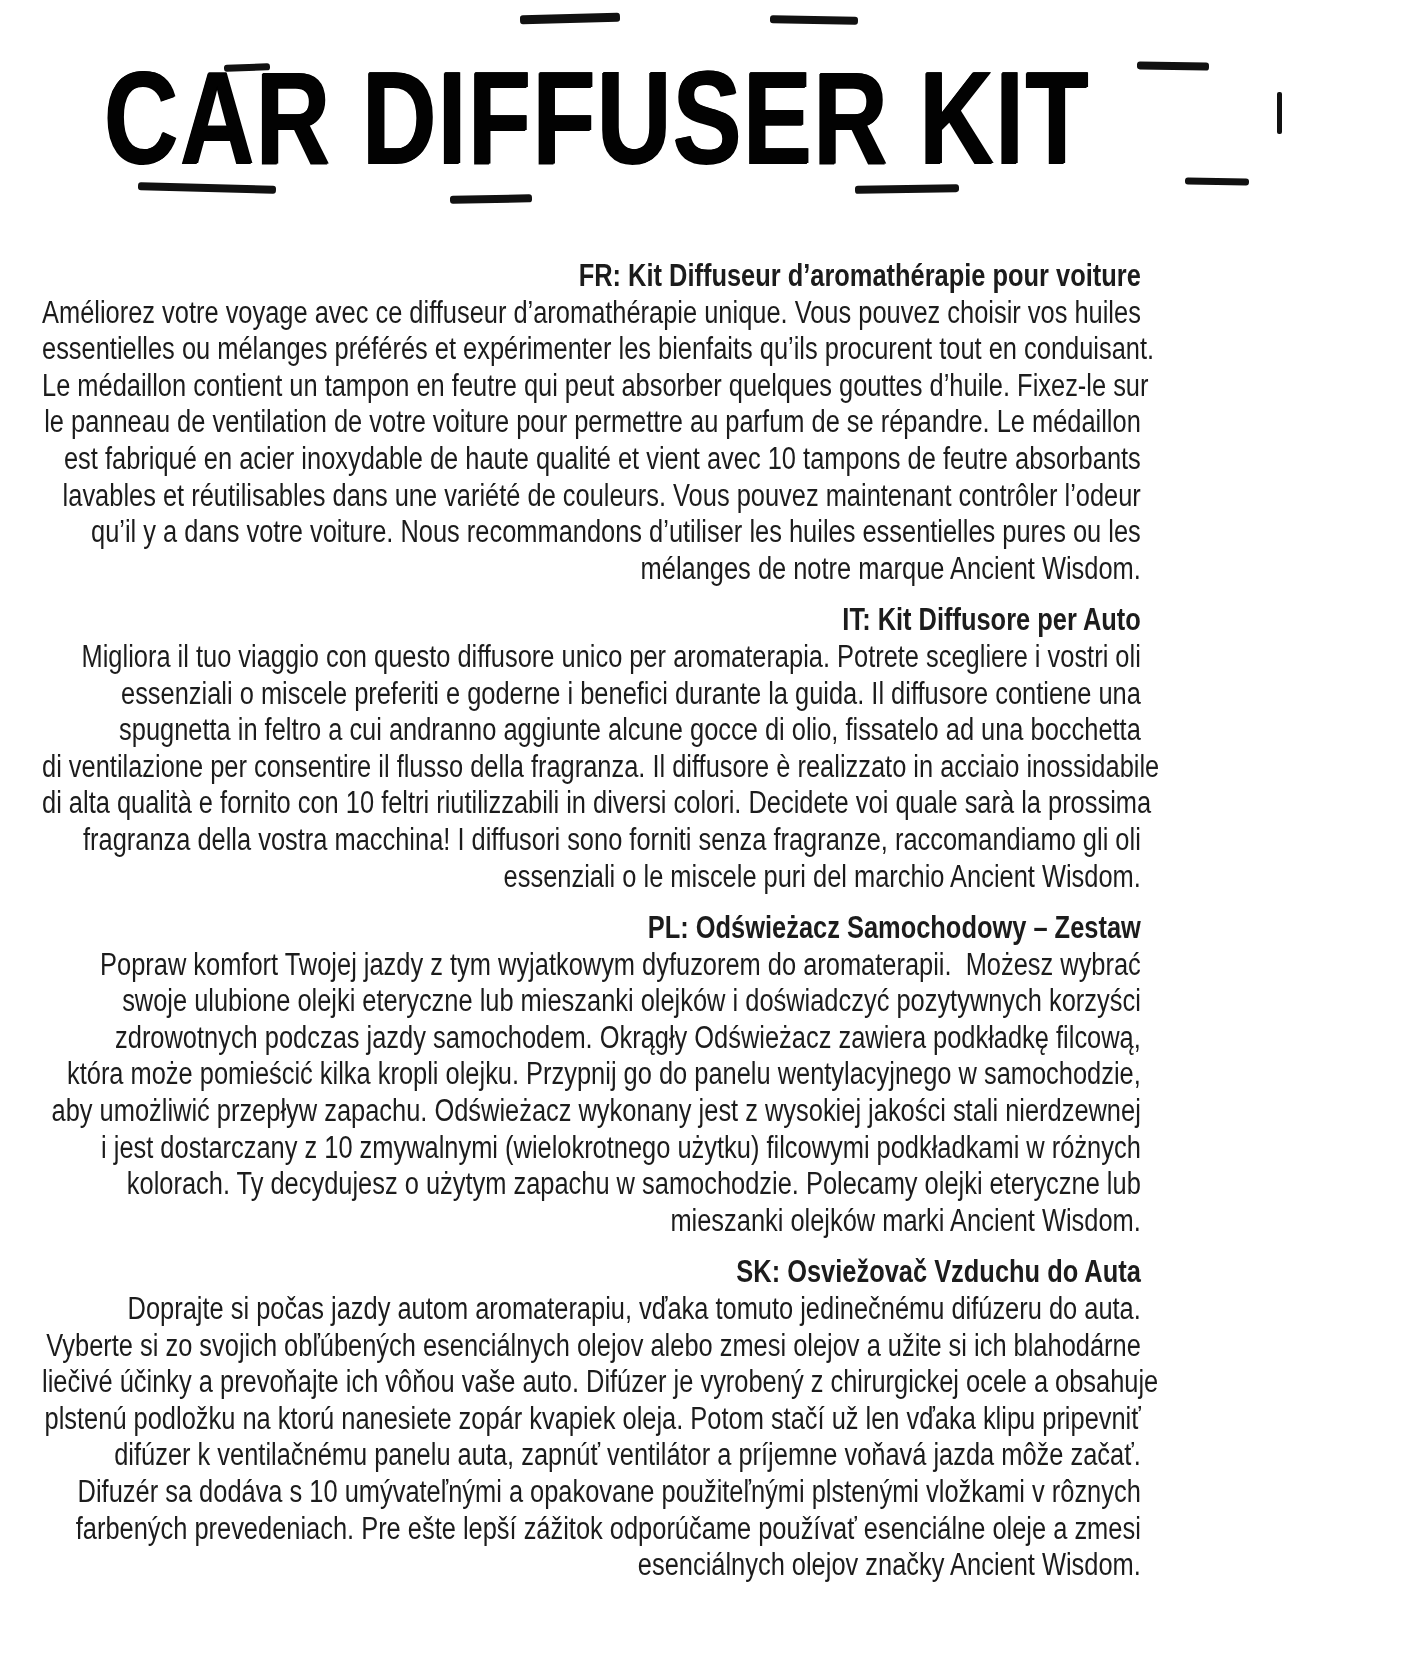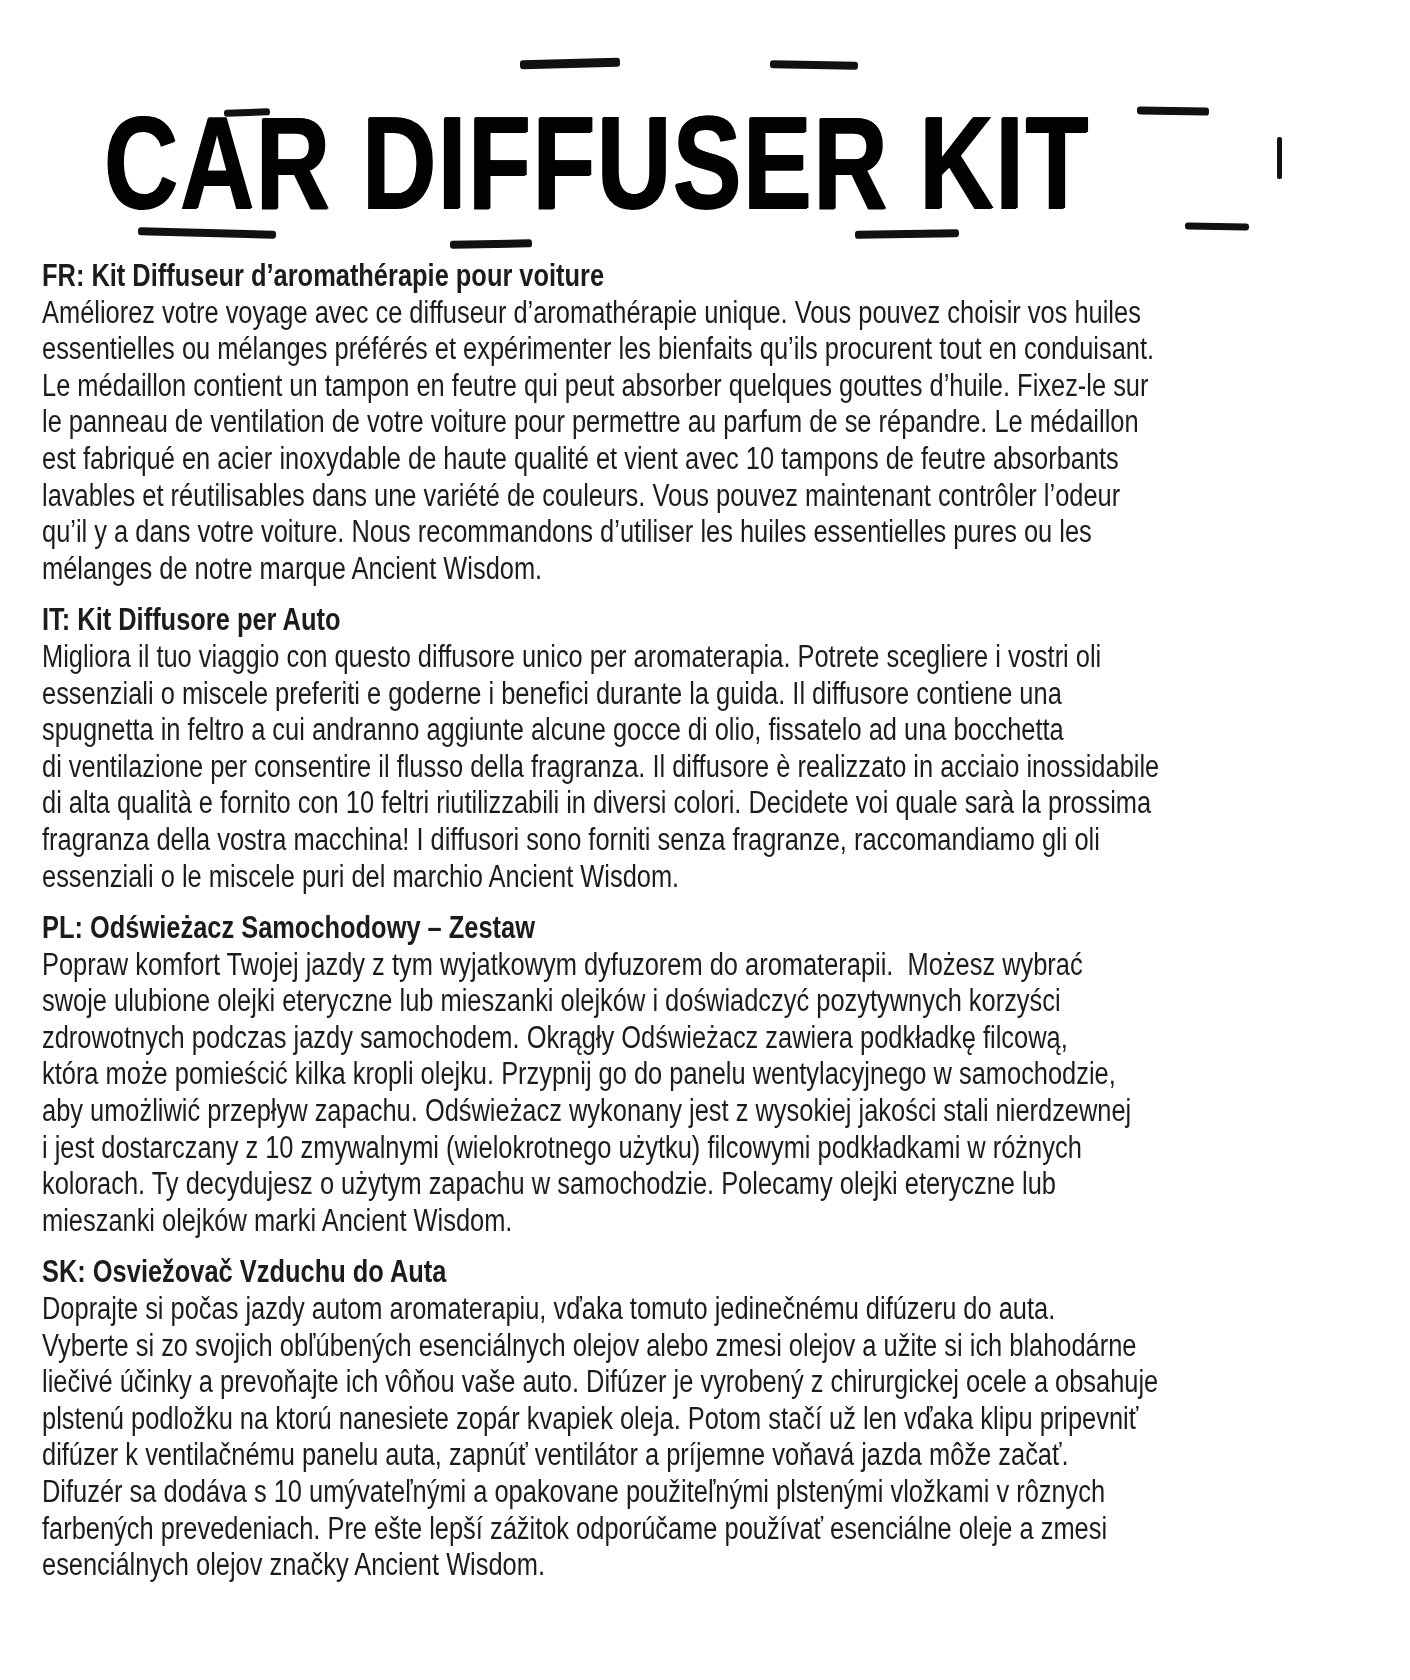--- a/index.html
+++ b/index.html
@@ -16,21 +16,20 @@
     overflow: hidden;
   }
 
   
   .title-wrap {
     position: absolute;
     top: 52px;
     left: 104px;
     width: 1306px;
     height: 170px;
-    margin-top: 45px;
   }
   .page-title {
     margin: 0;
     font-family: "Liberation Sans", sans-serif;
     font-weight: 700;
     font-size: 132px;
     line-height: 132px;
     letter-spacing: 2px;
     color: #0d0d0d;
     white-space: nowrap;
@@ -59,20 +58,21 @@
 
   
   .content {
     position: absolute;
     top: 258px;
     left: 42px;
     width: 1340px;
   }
   .section {
     margin: 0 0 15px 0;
+    text-align: right;
   }
   .section-heading {
     margin: 0;
     font-size: 31px;
     line-height: 36.6px;
     font-weight: 700;
     white-space: pre;
     transform: scaleX(0.82);
     transform-origin: 0 50%;
   }

